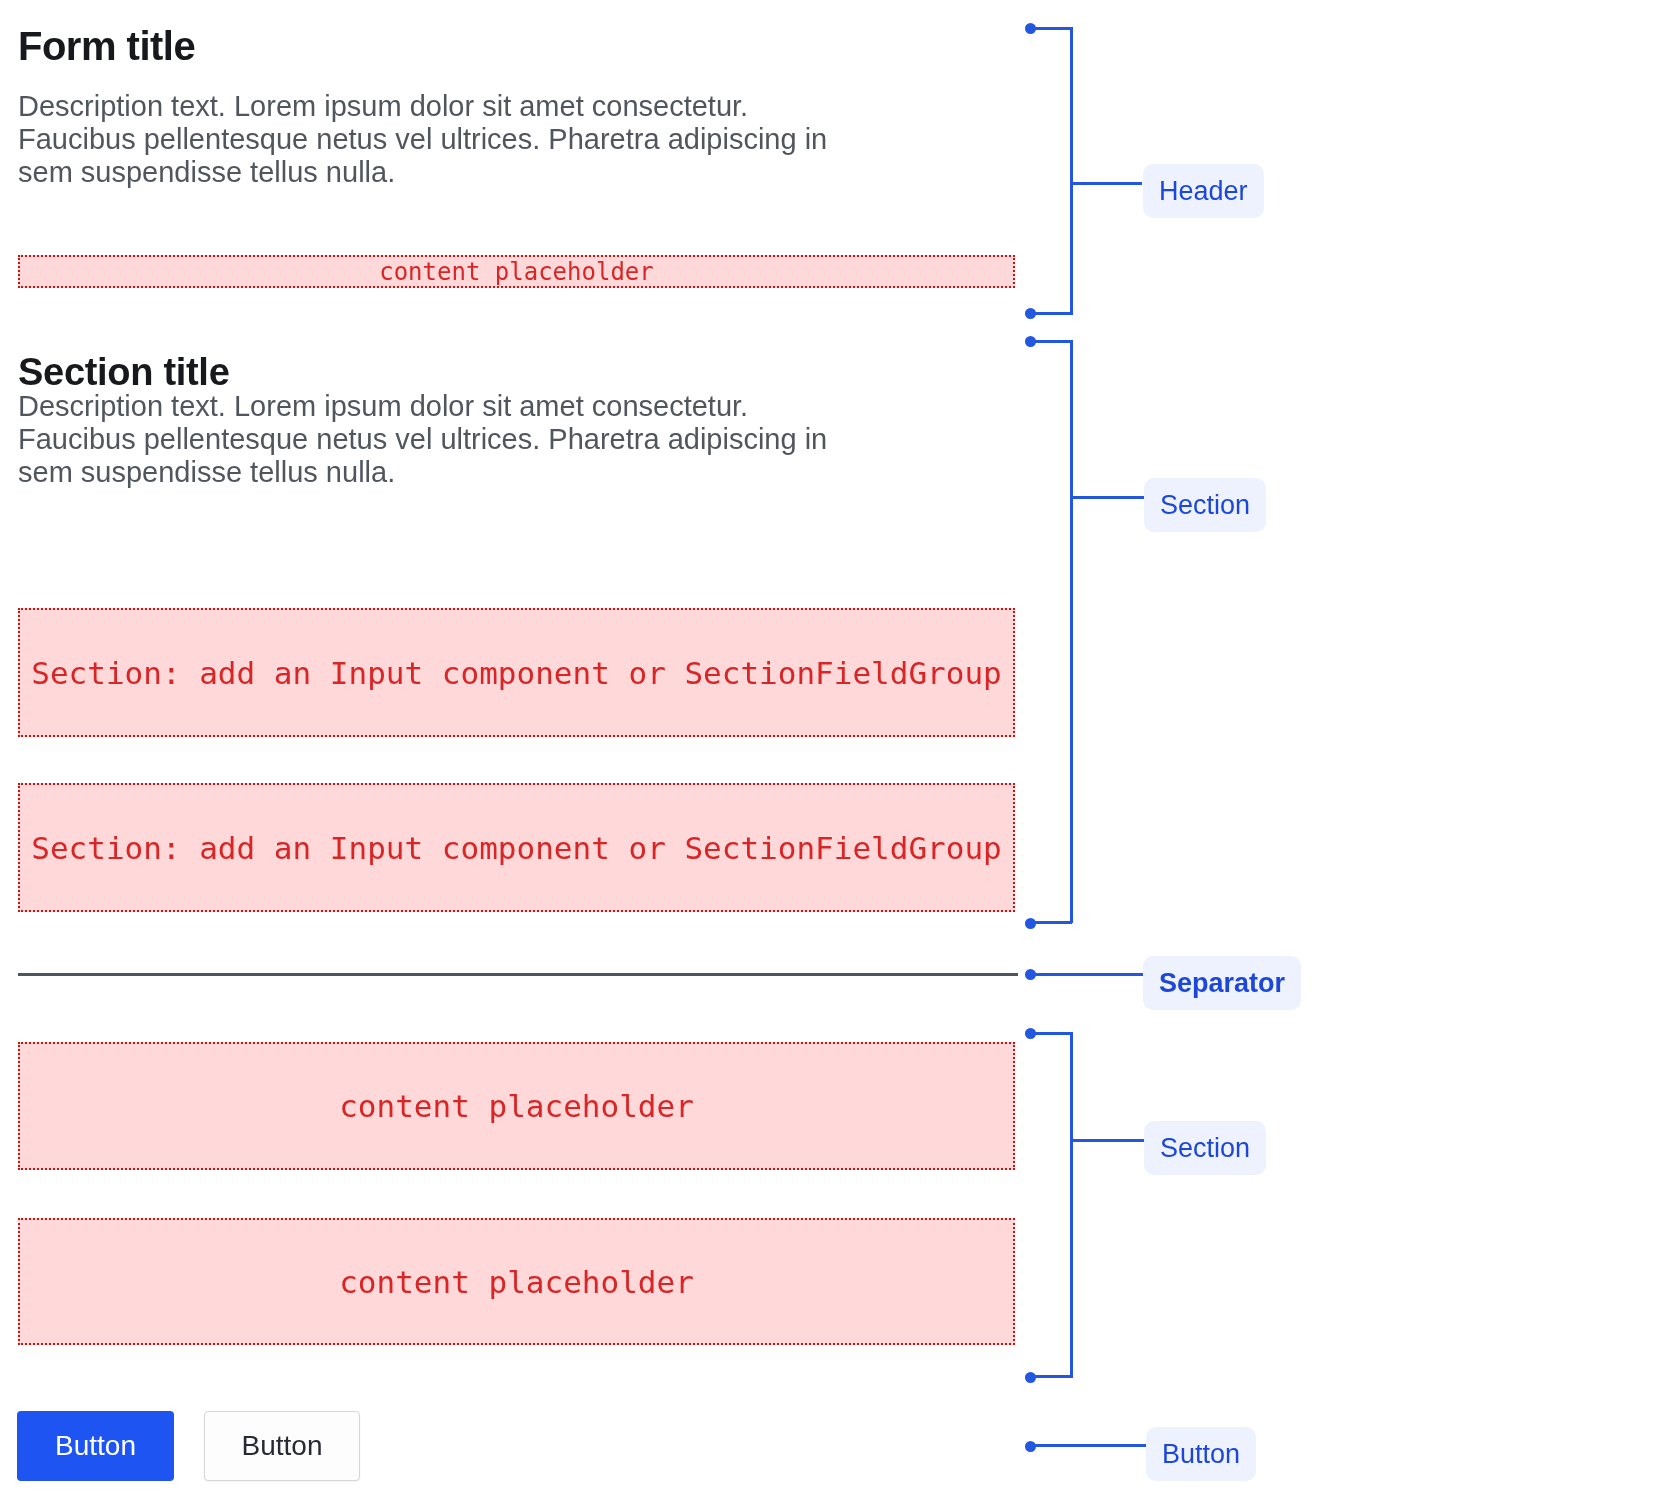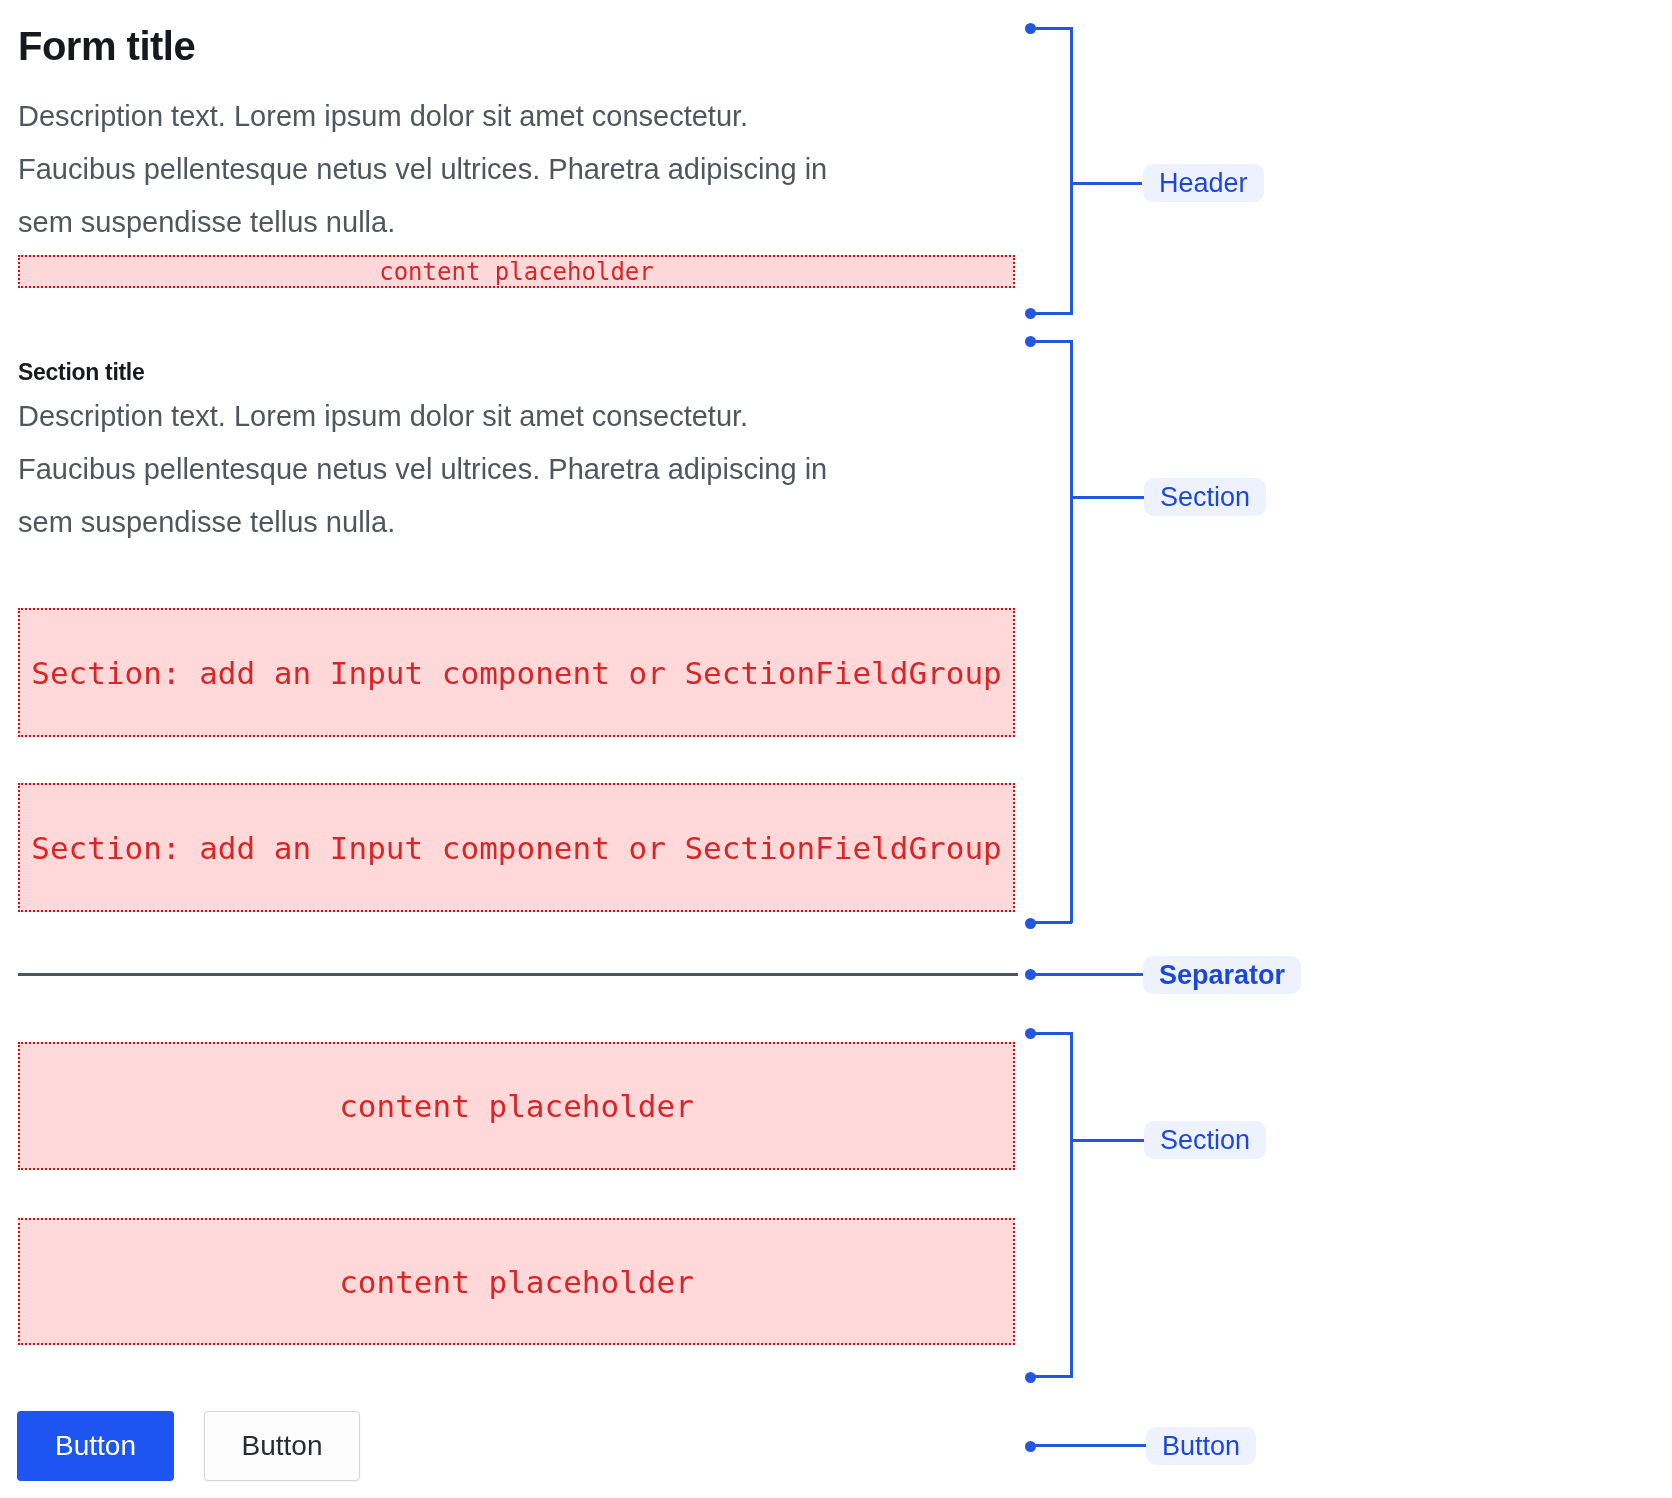--- a/index.html
+++ b/index.html
@@ -16,30 +16,30 @@
 
   
   .form-title {
     font-size: 40px;
     font-weight: 700;
     color: #17191d;
     letter-spacing: -0.5px;
     line-height: 48px;
   }
   .section-title {
-    font-size: 23px;
+    font-size: 38px;
     font-weight: 700;
     color: #17191d;
     letter-spacing: -0.3px;
     line-height: 40px;
     text-align: center;
   }
   .description {
     font-size: 29px;
-    line-height: 53px;
+    line-height: 33px;
     color: #51565e;
     white-space: pre-line;
   }
   .slot {
     background: #ffd9d9;
     border: 2px dotted #c41414;
     color: #d92525;
     font-family: "DejaVu Sans Mono", monospace;
     display: flex;
     align-items: center;
@@ -85,21 +85,21 @@
   .dot {
     width: 11px;
     height: 11px;
     border-radius: 50%;
     background: #2457e0;
   }
   .callout {
     display: inline-flex;
     align-items: center;
     justify-content: center;
-    height: 38px;
+    height: 54px;
     padding: 0 16px;
     background: #edf2fe;
     color: #1c47d8;
     font-size: 27px;
     border-radius: 10px;
     white-space: nowrap;
   }
 </style>
 </head>
 <body>

